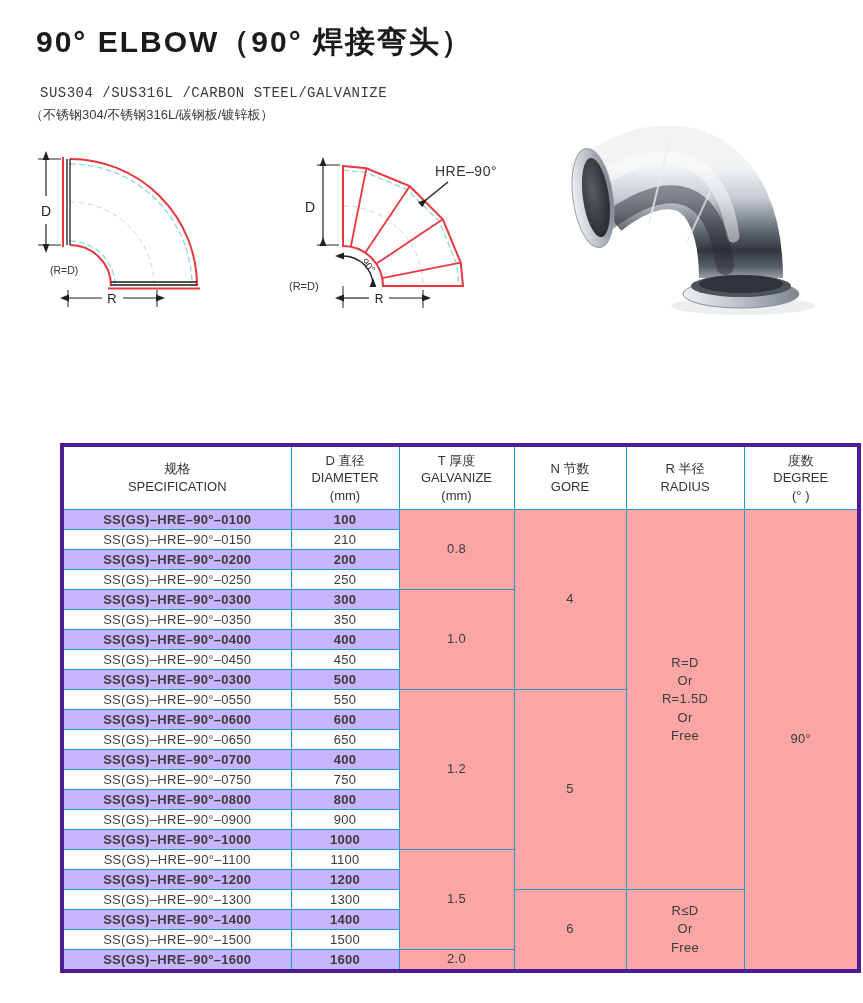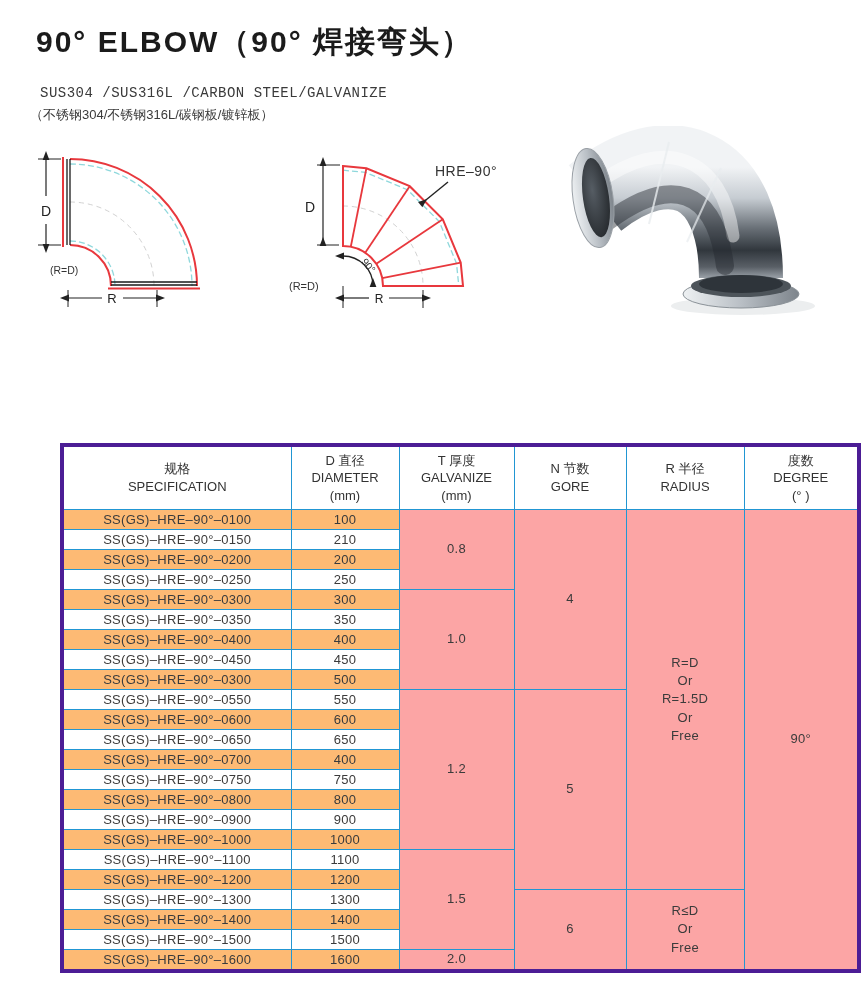--- a/index.html
+++ b/index.html
@@ -22,21 +22,21 @@
     border-collapse:collapse; table-layout:fixed;
     border:4px solid #4c1d95;
     margin-left:24px;
   }
   table.spec th, table.spec td {
     border:1.5px solid #2196d3; text-align:center; vertical-align:middle;
     padding:0; overflow:hidden;
   }
   table.spec thead th { height:62px; font-weight:normal; font-size:13px; line-height:1.35; color:#333; }
   table.spec tbody td { height:19px; font-size:13px; color:#3b3b3b; letter-spacing:.3px; }
-  td.shade { background:#fdba74; }
+  td.shade { background:#c4b5fd;font-weight:bold; }
   td.merged { white-space:pre-line; background:#fca5a5; font-size:12.5px; line-height:1.4; }
 
   svg text { font-family:"Liberation Sans", sans-serif; }
 </style>
 </head>
 <body>
 
 <div class="page">
 
   <div class="abs title">90°  ELBOW（90°  焊接弯头）</div>

